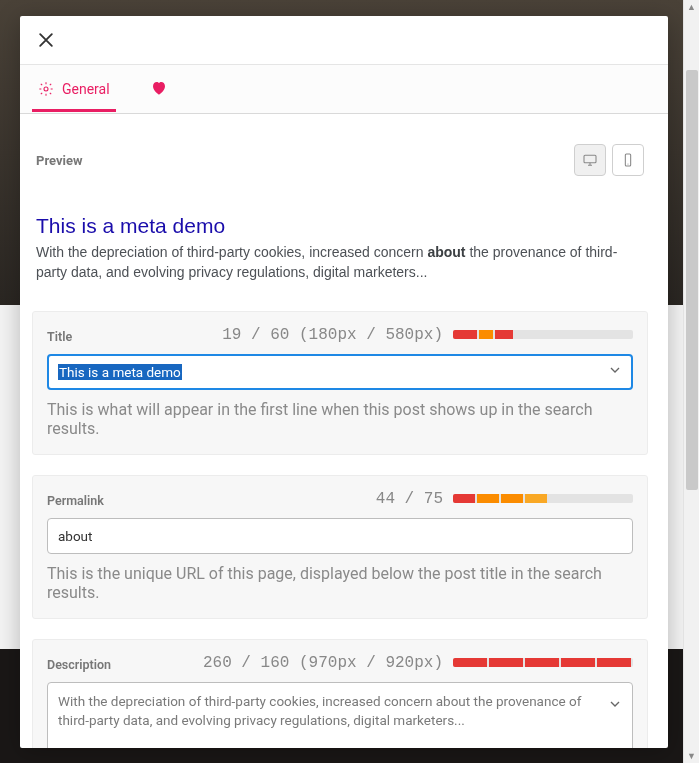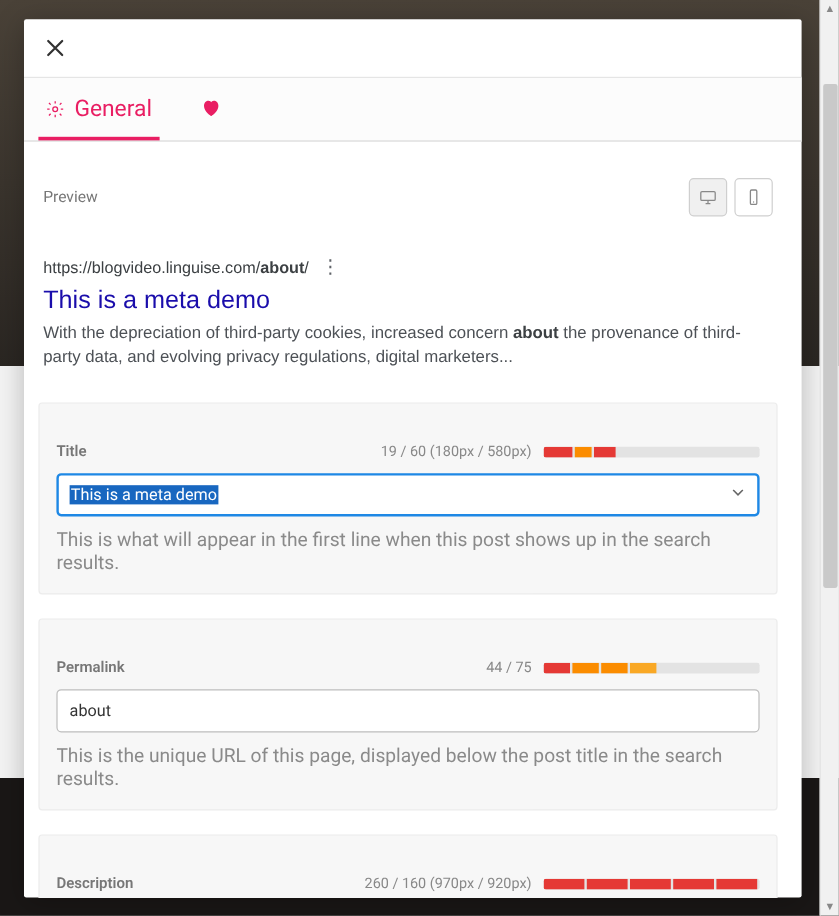--- a/index.html
+++ b/index.html
@@ -43,42 +43,42 @@
     gap: 28px;
     padding: 0 12px;
     border-bottom: 1px solid #d9d9d9;
     background: #fcfcfc;
   }
   .tab {
     display: flex;
     align-items: center;
     gap: 8px;
     padding: 14px 6px 12px;
-    font-size: 19px;
+    font-size: 14px;
     color: #666;
     cursor: pointer;
     border-bottom: 3px solid transparent;
   }
   .tab.active { color: #e91e63; border-bottom-color: #e91e63; }
   .tab svg { width: 16px; height: 16px; }
   .heart { color: #e91e63; padding: 14px 6px 12px; }
   .heart svg { width: 18px; height: 18px; }
   .body {
     flex: 1;
     overflow-y: auto;
     padding: 0 8px 0 0;
   }
   .scroll-inner { padding: 30px 12px 20px 12px; }
   .preview-row {
     display: flex;
     justify-content: space-between;
     align-items: center;
     padding: 0 4px 20px 4px;
   }
-  .preview-label { font-size: 13px; font-weight: 400; color: #777; }
+  .preview-label { font-size: 13px; font-weight: 700; color: #777; }
   .device-group { display: flex; gap: 6px; }
   .device-btn {
     width: 32px; height: 32px;
     border: 1px solid #cfcfcf;
     border-radius: 4px;
     background: #fff;
     display: flex; align-items: center; justify-content: center;
     cursor: pointer;
   }
   .device-btn.active { background: #f0f0f0; }
@@ -109,28 +109,27 @@
   .serp-desc b { color: #3c4043; font-weight: 700; }
   .field-card {
     background: #f7f7f7;
     border: 1px solid #ececec;
     border-radius: 3px;
     padding: 14px 14px 16px;
     margin-bottom: 20px;
   }
   .field-head {
     display: flex;
-    align-items: center;
+    align-items: flex-end;
     justify-content: space-between;
     margin-bottom: 10px;
-    margin-top: 19px;
   }
   .field-label { font-size: 12.5px; font-weight: 600; color: #777; }
   .field-right { display: flex; align-items: center; gap: 10px; }
-  .count { font-size: 12px; color: #888; }
+  .count { font-size: 16px; color: #888; font-family: Liberation Mono, monospace; }
   .bar {
     width: 180px; height: 9px;
     background: #e3e3e3;
     border-radius: 2px;
     position: relative;
     overflow: hidden;
     display: flex;
   }
   .bar .seg { height: 100%; margin-right: 2px; }
   .input-wrap { position: relative; }
@@ -241,26 +240,20 @@
           <div class="device-btn">
             <svg viewBox="0 0 24 24">
                 <rect x="8" y="3" width="8" height="18" rx="1.5" fill="none" stroke="currentColor" stroke-width="1.6"></rect>
                 <circle cx="12" cy="18" r="0.8" fill="currentColor"></circle>
               </svg>
           </div>
         </div>
       </div>
 
       <div class="serp">
-        <div class="serp-url">
-          <span>
-            <span>https://blogvideo.linguise.com/</span><b>about</b><span>/</span>
-          </span>
-          <span class="serp-menu">⋮</span>
-        </div>
         <div class="serp-title">This is a meta demo</div>
         <div class="serp-desc">
           <span>With the depreciation of third-party cookies, increased concern </span><b>about</b><span> the provenance of third-party data, and evolving privacy regulations, digital marketers...</span>
         </div>
       </div>
 
       <div class="field-card">
         <div class="field-head">
           <div class="field-label">Title</div>
           <div class="field-right">

